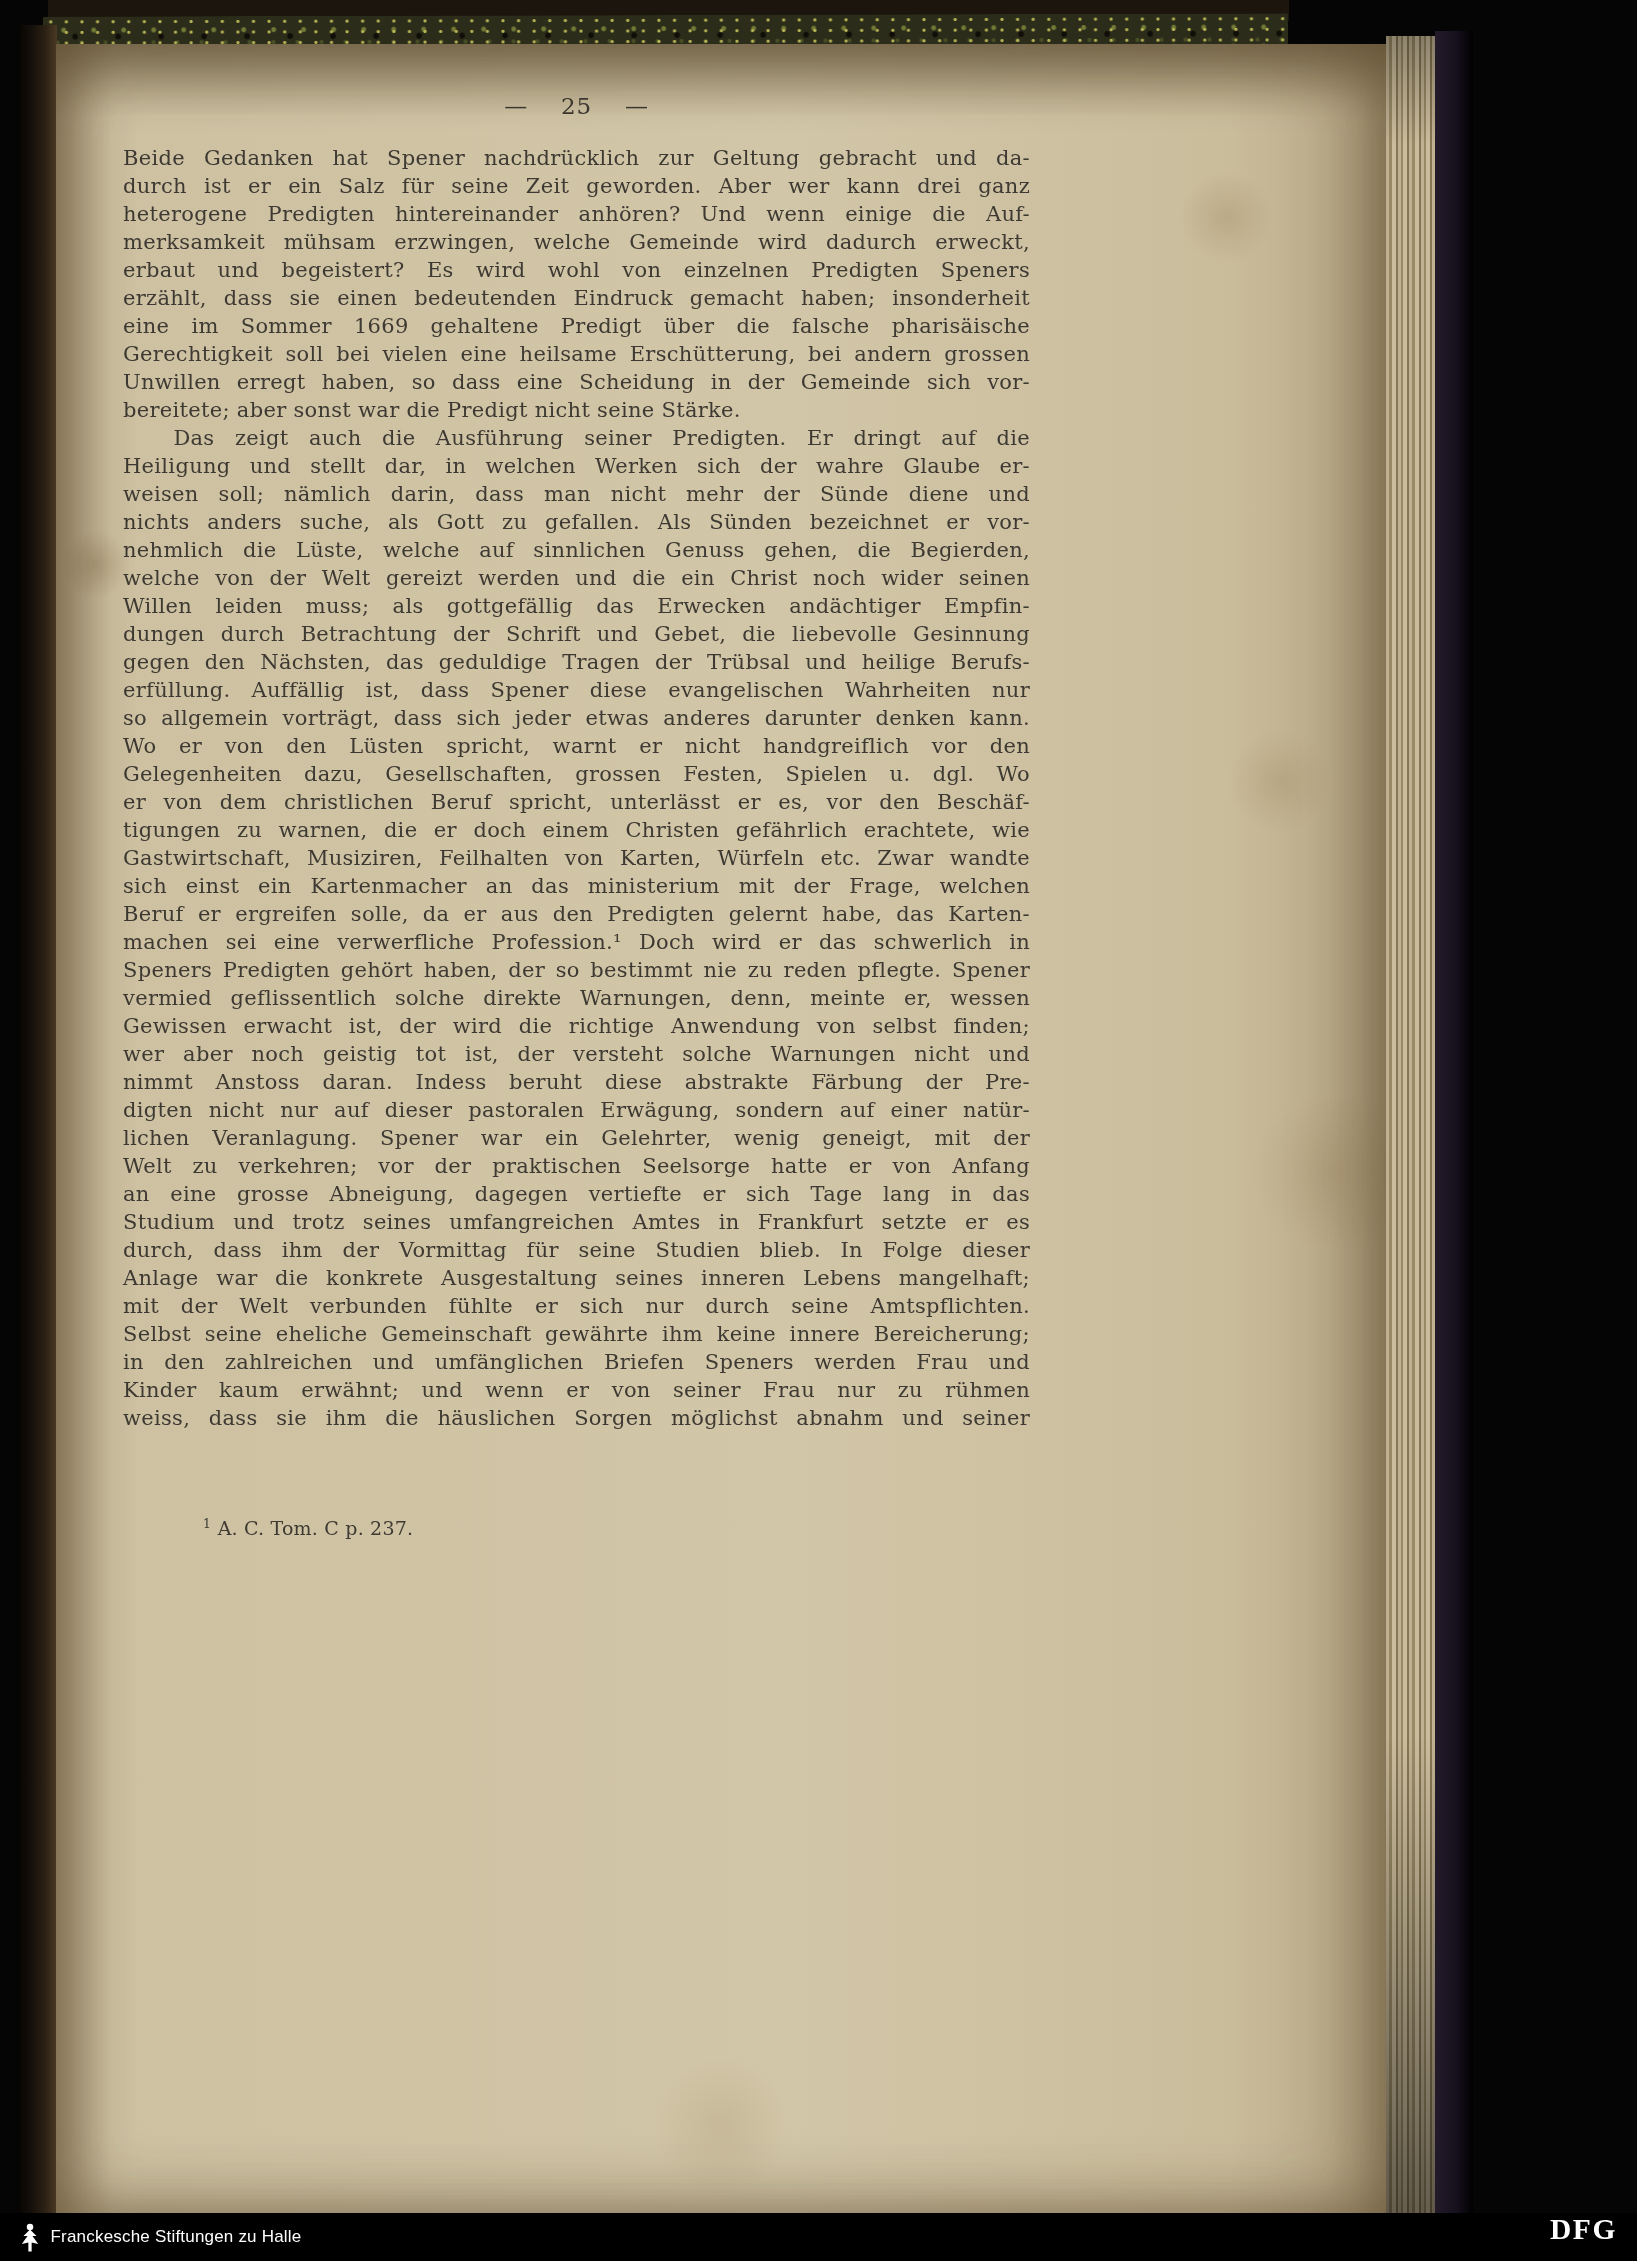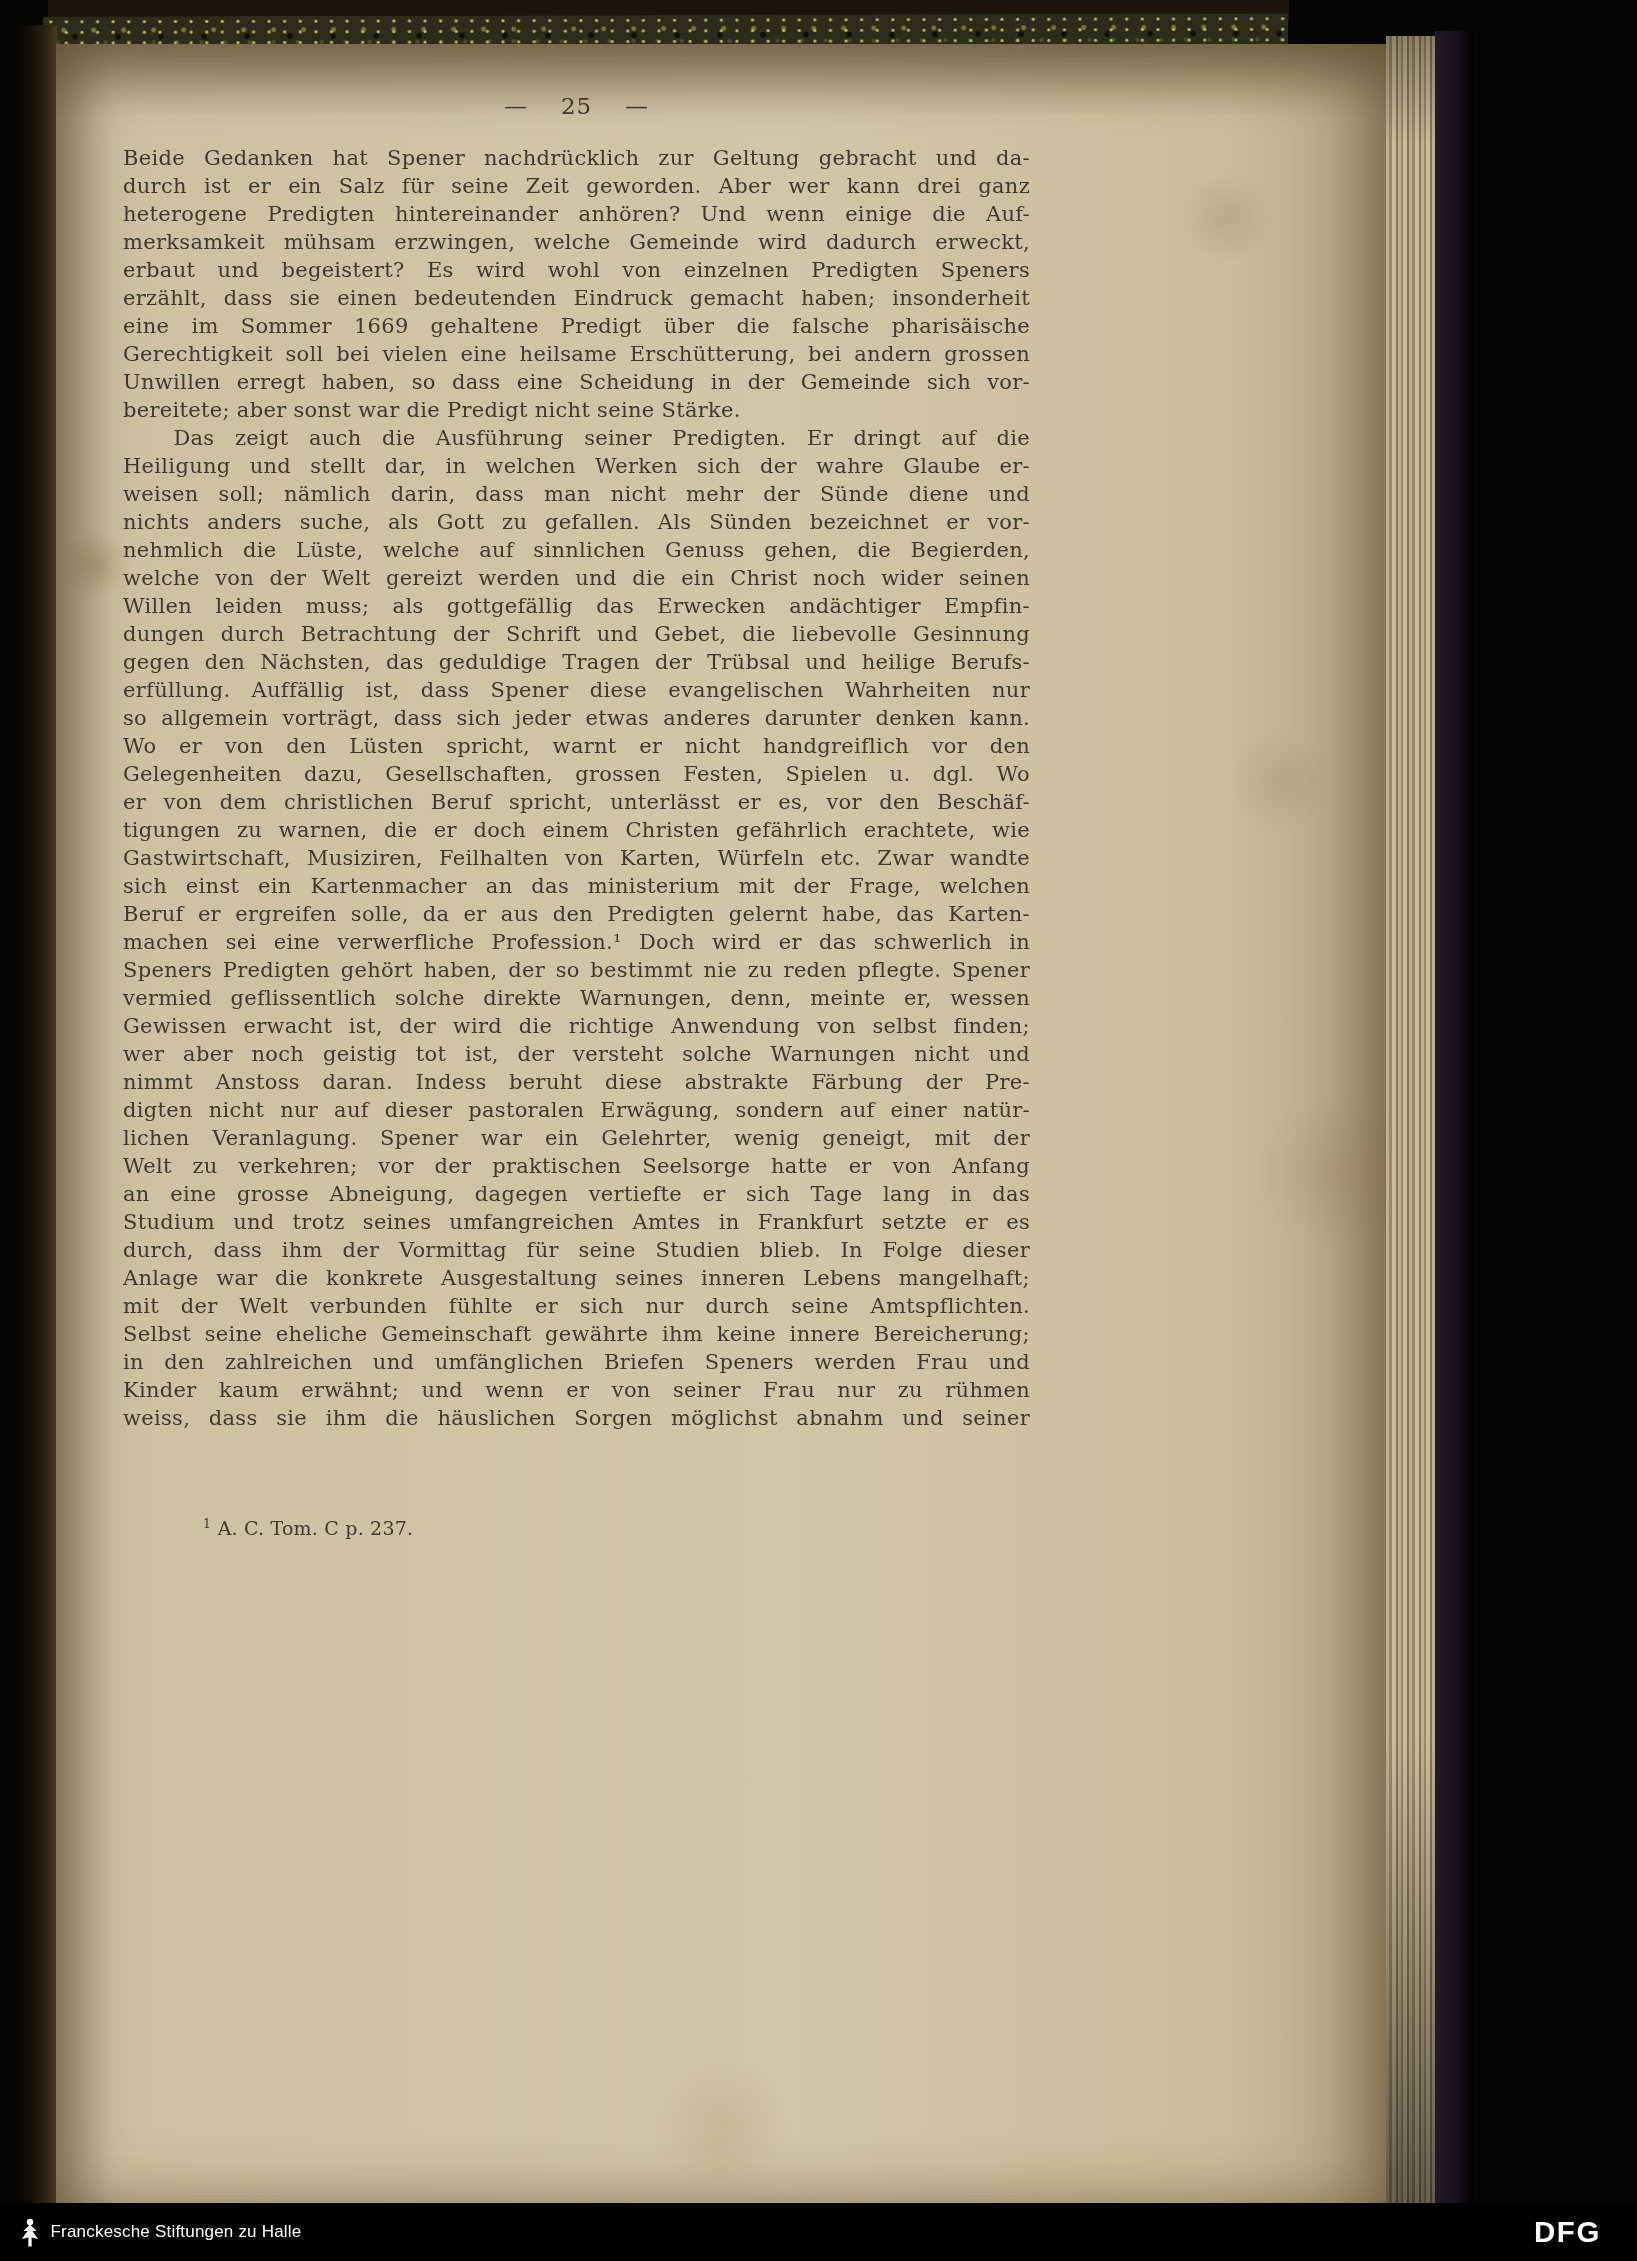--- a/index.html
+++ b/index.html
@@ -80,29 +80,29 @@
   .line.no-just{text-align-last:left;}
   .line.indent{text-indent:2.4em;}
   
   .footnote{
     position:absolute;left:147px;top:1473px;
     font-size:19px;color:var(--ink,#3e3a33);letter-spacing:0.2px;
   }
   .fn-sup{font-size:12.3px;vertical-align:super;margin-right:6.6px;}
   
   .footer-bar{
-    position:absolute;left:0;bottom:0;width:1638px;height:58px;z-index:10;
-    background:var(--footer-bg,#000);display:flex;align-items:center;
+    position:absolute;left:0;bottom:0;width:1638px;height:48px;z-index:10;
+    background:var(--footer-bg,#000);display:flex;
     justify-content:space-between;padding:0 21px;box-sizing:border-box;
     font-family:"Liberation Sans","DejaVu Sans",sans-serif;color:var(--footer-text,#fff);
   }
   .footer-left{display:flex;align-items:center;gap:11.5px;}
   .inst-logo{display:inline-flex;align-items:center;}
   .inst-name{font-size:17px;letter-spacing:0.2px;}
-  .dfg{font-size:29.5px;font-weight:bold;letter-spacing:1.6px;margin-right:16px;}
+  .dfg{font-size:29.5px;font-weight:bold;letter-spacing:1.6px;margin-right:0;font-family:Liberation Serif, serif;}
 </style>
 </head>
 <body>
 
 <div class="photo">
 
   <div class="board-top"></div>
   <div class="marble"></div>
   <div class="spine"></div>
 

